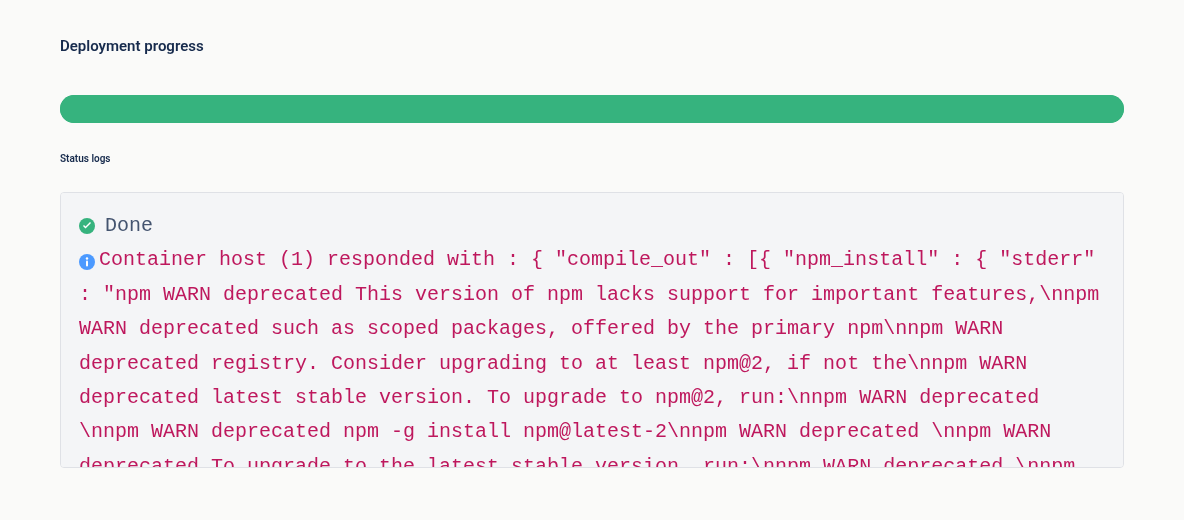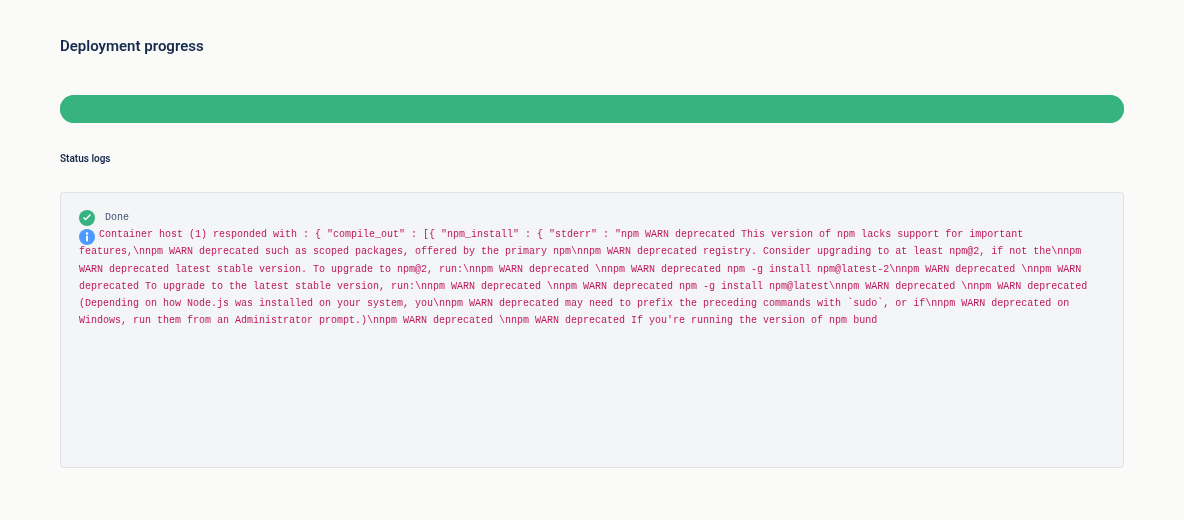--- a/index.html
+++ b/index.html
@@ -42,21 +42,21 @@
       font-weight: 600;
       margin-top: 30px;
       margin-bottom: 28px;
     }
     .logs-panel {
       background: #f4f5f7;
       border: 1px solid #dfe1e6;
       border-radius: 4px;
       padding: 16px 18px;
       font-family: "SFMono-Regular", Consolas, "Liberation Mono", Menlo, Courier, monospace;
-      font-size: 10px;
+      font-size: 20px;
       line-height: 1.72;
       color: #44546f;
       height: 276px;
       overflow-y: auto;
       position: relative;
     }
     .logs-panel::-webkit-scrollbar {
       width: 8px;
     }
     .logs-panel::-webkit-scrollbar-track {

